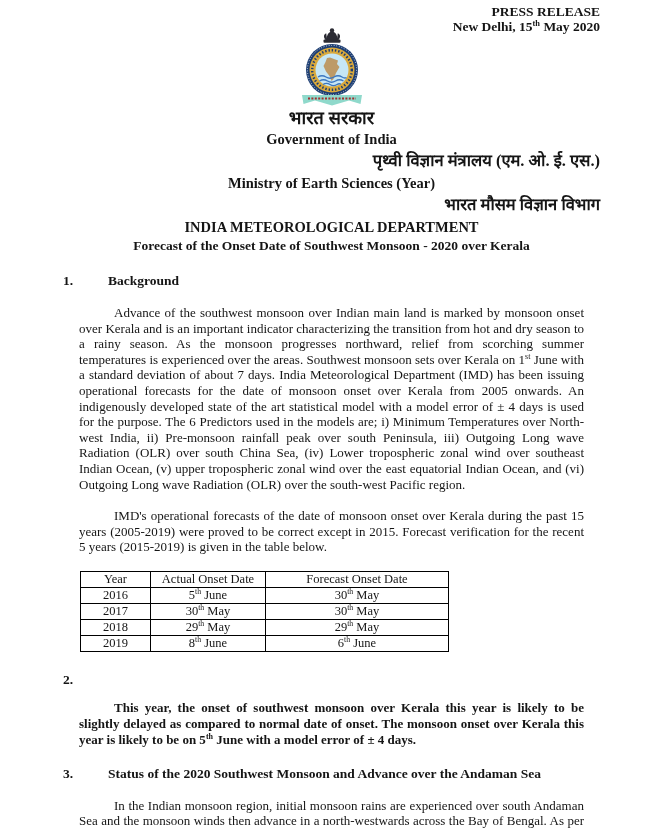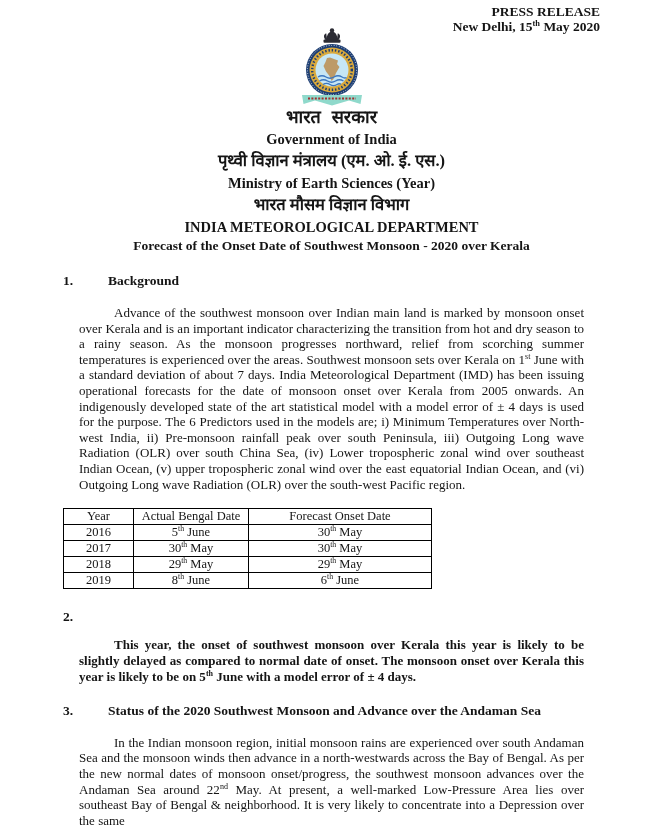--- a/index.html
+++ b/index.html
@@ -12,22 +12,22 @@
 
   
   .hdr-right { text-align: right; font-weight: bold; font-size: 13.5px; line-height: 15px; }
 
   
   .logo-wrap { text-align: center; margin-top: -7px; height: 80px; }
   .logo-wrap svg { display: inline-block; }
 
   
   .masthead { text-align: center; }
-  .m-hi-lg  { font-size: 18px; line-height: 22px; font-weight: bold; font-family: Liberation Mono, monospace; }
-  .m-hi-md  { font-size: 16.5px; line-height: 24px; font-weight: bold; font-family: "Liberation Serif", "DejaVu Sans", serif; }
+  .m-hi-lg  { font-size: 18px; line-height: 22px; font-weight: bold; font-family: Liberation Sans, sans-serif; }
+  .m-hi-md  { font-size: 16.5px; line-height: 24px; font-weight: bold; font-family: "Liberation Serif", "DejaVu Sans", serif; text-align: right; }
   .m-en     { font-size: 14.5px; line-height: 20px; font-weight: bold; }
   .m-title  { font-size: 13.5px; line-height: 18px; font-weight: bold; }
 
   
   .sec-head { display: flex; font-weight: bold; font-size: 13.5px; line-height: 16px; }
   .sec-head .num { width: 45px; flex: 0 0 45px; }
   .sec1 { margin-top: 18px; }
   .sec2 { margin-top: 20px; }
   .sec3 { margin-top: 18px; }
 
@@ -35,21 +35,21 @@
     margin: 16px; text-align: justify;
     font-size: 13px; line-height: 15.6px;
     text-indent: 35px;
   }
   p.gap { margin-top: 10px; }
   p.em  { font-weight: bold; line-height: 15.9px; margin-top: 12px; }
   sup { font-size: 0.62em; line-height: 0; vertical-align: super; }
 
   
   table.onset {
-    border-collapse: collapse; margin-top: 3px; margin-left: 0px;
+    border-collapse: collapse; margin-top: 3px; margin-left: 17px;
     font-size: 12.5px;
   }
   table.onset th, table.onset td {
     border: 1px solid #000; text-align: center; font-weight: normal;
     padding: 0 2px; height: 15px; line-height: 13px;
   }
   .col-year { width: 65px; } .col-actual { width: 110px; } .col-fcst { width: 178px; }
 </style>
 </head>
 <body>
@@ -99,26 +99,27 @@
     <div class="m-hi-md">भारत मौसम विज्ञान विभाग</div>
     <div class="m-en">INDIA METEOROLOGICAL DEPARTMENT</div>
     <div class="m-title">Forecast of the Onset Date of Southwest Monsoon - 2020 over Kerala</div>
   </div>
 
   <div class="sec-head sec1">
     <span class="num">1.</span>
     <span>Background</span>
   </div>
   <p class="body-text">Advance of the southwest monsoon over Indian main land is marked by monsoon onset over Kerala and is an important indicator characterizing the transition from hot and dry season to a rainy season. As the monsoon progresses northward, relief from scorching summer temperatures is experienced over the areas. Southwest monsoon sets over Kerala on 1<sup>st</sup> June with a standard deviation of about 7 days.  India Meteorological Department (IMD) has been issuing operational forecasts for the date of monsoon onset over Kerala from 2005 onwards. An indigenously developed state of the art statistical model with a model error of ± 4 days is used for the purpose. The 6 Predictors used in the models are; i) Minimum Temperatures over North-west India, ii) Pre-monsoon rainfall peak over south Peninsula, iii) Outgoing Long wave Radiation (OLR) over south China Sea, (iv) Lower tropospheric zonal wind over southeast Indian Ocean, (v) upper tropospheric zonal wind over the east equatorial Indian Ocean, and (vi) Outgoing Long wave Radiation (OLR) over the south-west Pacific region.</p>
+  <p class="body-text gap">IMD's operational forecasts of the date of monsoon onset over Kerala during the past 15 years (2005-2019) were proved to be correct except in 2015.  Forecast verification for the recent 5 years (2015-2019) is given in the table below.</p>
 
   <table class="onset">
     <thead>
       <tr>
         <th class="col-year">Year</th>
-        <th class="col-actual">Actual Bengal Date</th>
+        <th class="col-actual">Actual Onset Date</th>
         <th class="col-fcst">Forecast Onset Date</th>
       </tr>
     </thead>
     <tbody>
       <tr>
         <td>2016</td>
         <td>5<sup>th</sup> June</td>
         <td>30<sup>th</sup> May</td>
       </tr>
       <tr>

